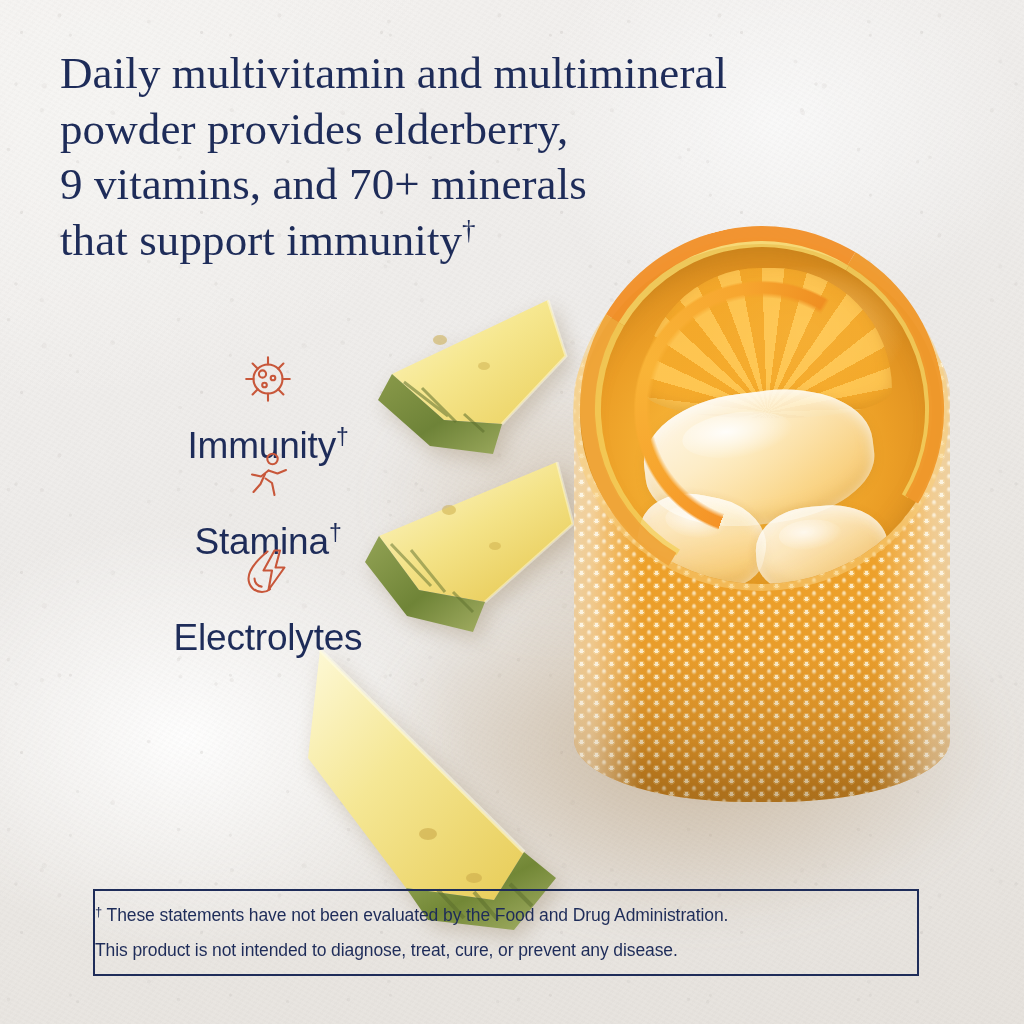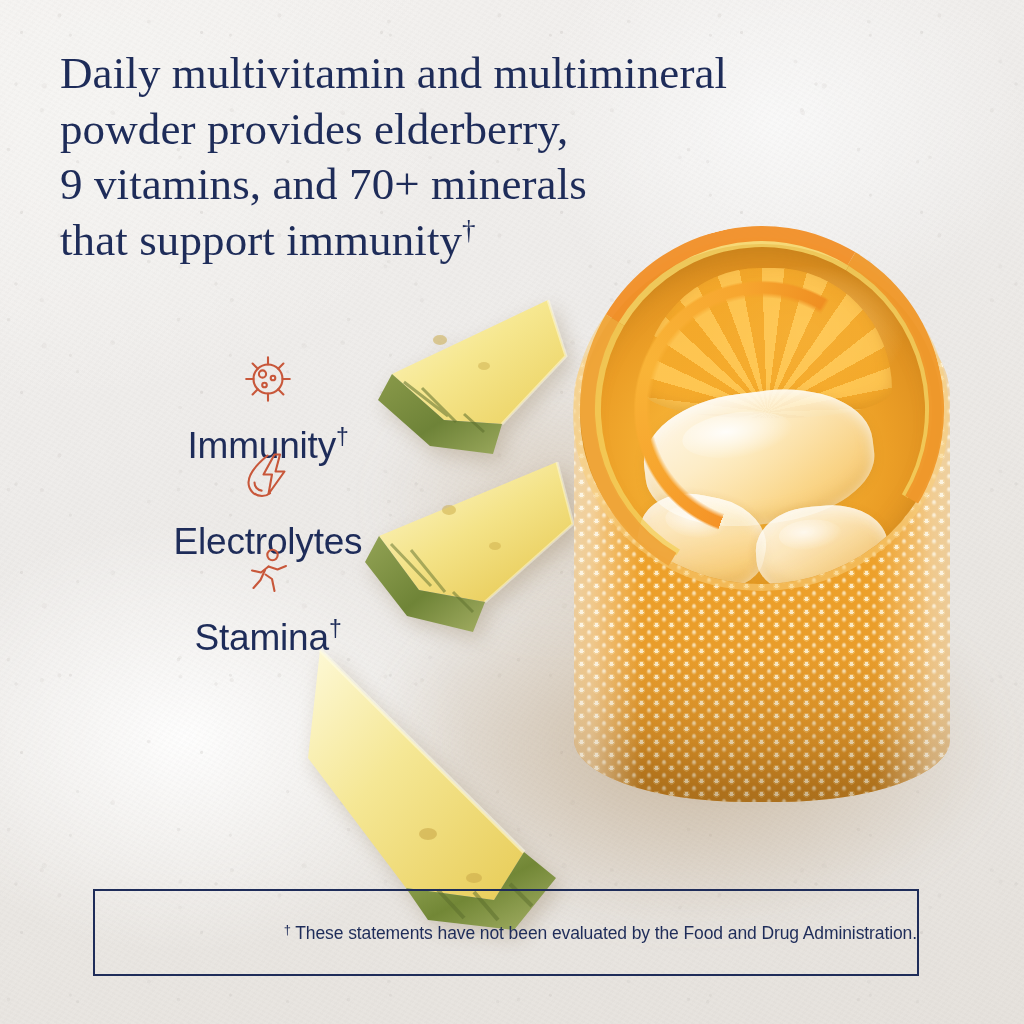--- a/index.html
+++ b/index.html
@@ -292,21 +292,21 @@
   
   .disclaimer {
     position: absolute;
     left: 93px;
     top: 889px;
     width: 822px;
     height: 83px;
     border: 2px solid #1e2c59;
     display: flex;
     flex-direction: column;
-    align-items: flex-end;
+    align-items: flex-start;
     justify-content: center;
     gap: 14px;
   }
   .disclaimer div {
     font-family: "Liberation Sans", sans-serif;
     font-size: 17.5px;
     color: #1e2c59;
     letter-spacing: -.1px;
     text-align: center;
     white-space: nowrap;
@@ -439,41 +439,42 @@
           <circle cx="32" cy="26" r="2.3"></circle>
           <circle cx="23.5" cy="33" r="2.3"></circle>
         </svg>
       </span>
       <span class="blabel"><span>Immunity</span><span class="dag">†</span></span>
     </div>
 
     <div class="benefit">
       <span class="bicon">
         <svg width="54" height="54" viewBox="0 0 54 54" fill="none" stroke="#c8573a" stroke-width="2.1" stroke-linecap="round" stroke-linejoin="round">
-          <path d="M26.5 7.5 C15 17 7.5 26 7.5 34.5 C7.5 42.2 13.6 48 21 48 C24 48 26.8 47 29 45.2"></path>
-          <path d="M13.5 34.5 C13.5 38.8 16.6 42.2 20.6 42.6"></path>
-          <path d="M33.5 6.5 L22.5 26.5 L31 26.5 L27.5 46 L43.5 23.5 L34.5 23.5 L39 6.5 Z"></path>
-        </svg>
-      </span>
-      <span class="blabel"><span>Electrolytes</span><span class="dag"></span></span>
-    </div>
-
-    <div class="benefit">
-      <span class="bicon">
-        <svg width="54" height="54" viewBox="0 0 54 54" fill="none" stroke="#c8573a" stroke-width="2.1" stroke-linecap="round" stroke-linejoin="round">
           <circle cx="31.5" cy="11" r="5.2"></circle>
           <path d="M27.5 22.5 L20 28.5 L11 26.5"></path>
           <path d="M27.5 22.5 L36.5 25.5 L45 22"></path>
           <path d="M24 26 L19.5 36 L12.5 44"></path>
           <path d="M24.5 30.5 L31 35 L33.5 47"></path>
         </svg>
       </span>
       <span class="blabel"><span>Stamina</span><span class="dag">†</span></span>
     </div>
 
+    <div class="benefit">
+      <span class="bicon">
+        <svg width="54" height="54" viewBox="0 0 54 54" fill="none" stroke="#c8573a" stroke-width="2.1" stroke-linecap="round" stroke-linejoin="round">
+          <path d="M26.5 7.5 C15 17 7.5 26 7.5 34.5 C7.5 42.2 13.6 48 21 48 C24 48 26.8 47 29 45.2"></path>
+          <path d="M13.5 34.5 C13.5 38.8 16.6 42.2 20.6 42.6"></path>
+          <path d="M33.5 6.5 L22.5 26.5 L31 26.5 L27.5 46 L43.5 23.5 L34.5 23.5 L39 6.5 Z"></path>
+        </svg>
+      </span>
+      <span class="blabel"><span>Electrolytes</span><span class="dag"></span></span>
+    </div>
+
   </div>
 
   <div class="disclaimer">
     <div><span class="dag">†</span>
       <span>These statements have not been evaluated by the Food and Drug Administration.</span></div>
+    <div>This product is not intended to diagnose, treat, cure, or prevent any disease.</div>
   </div>
 
 </div>
 
 </body></html>

